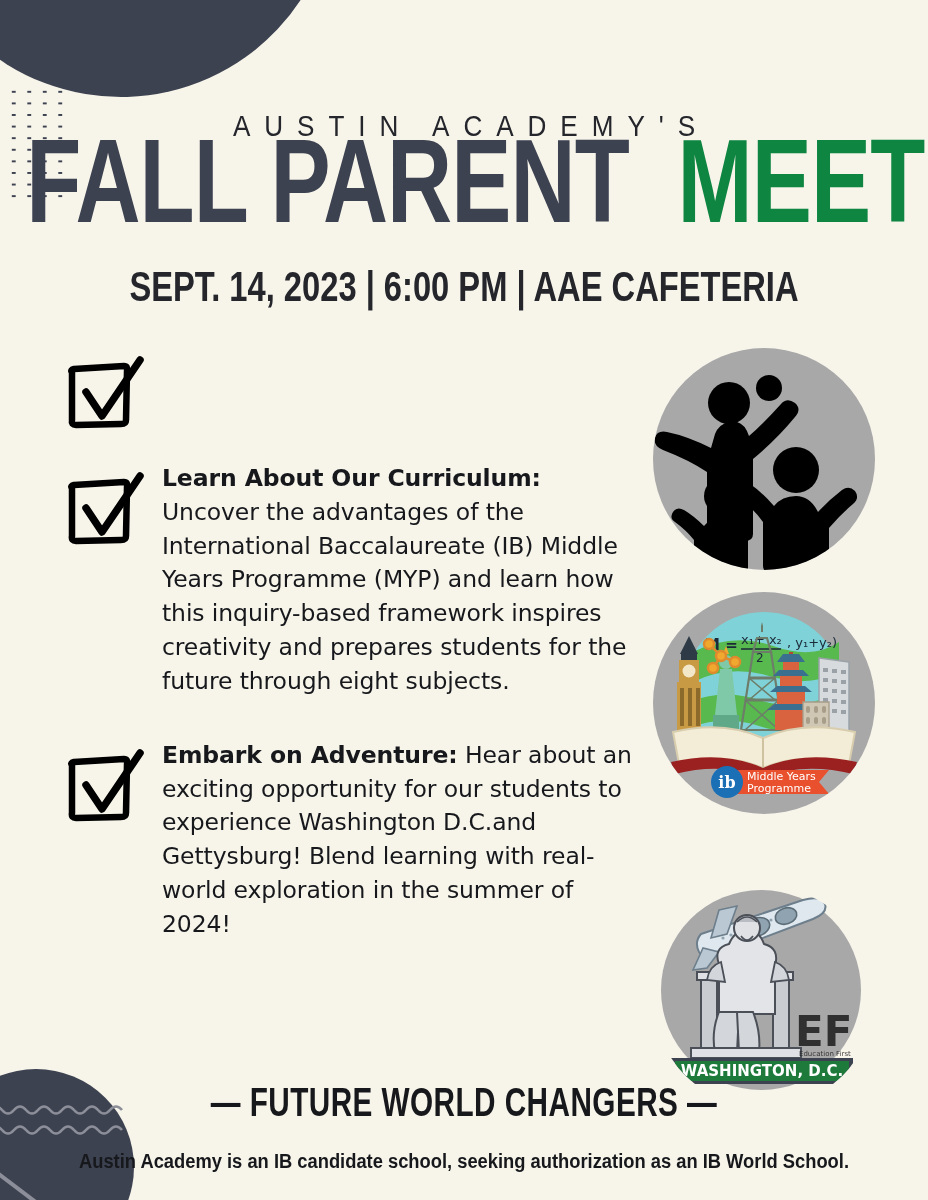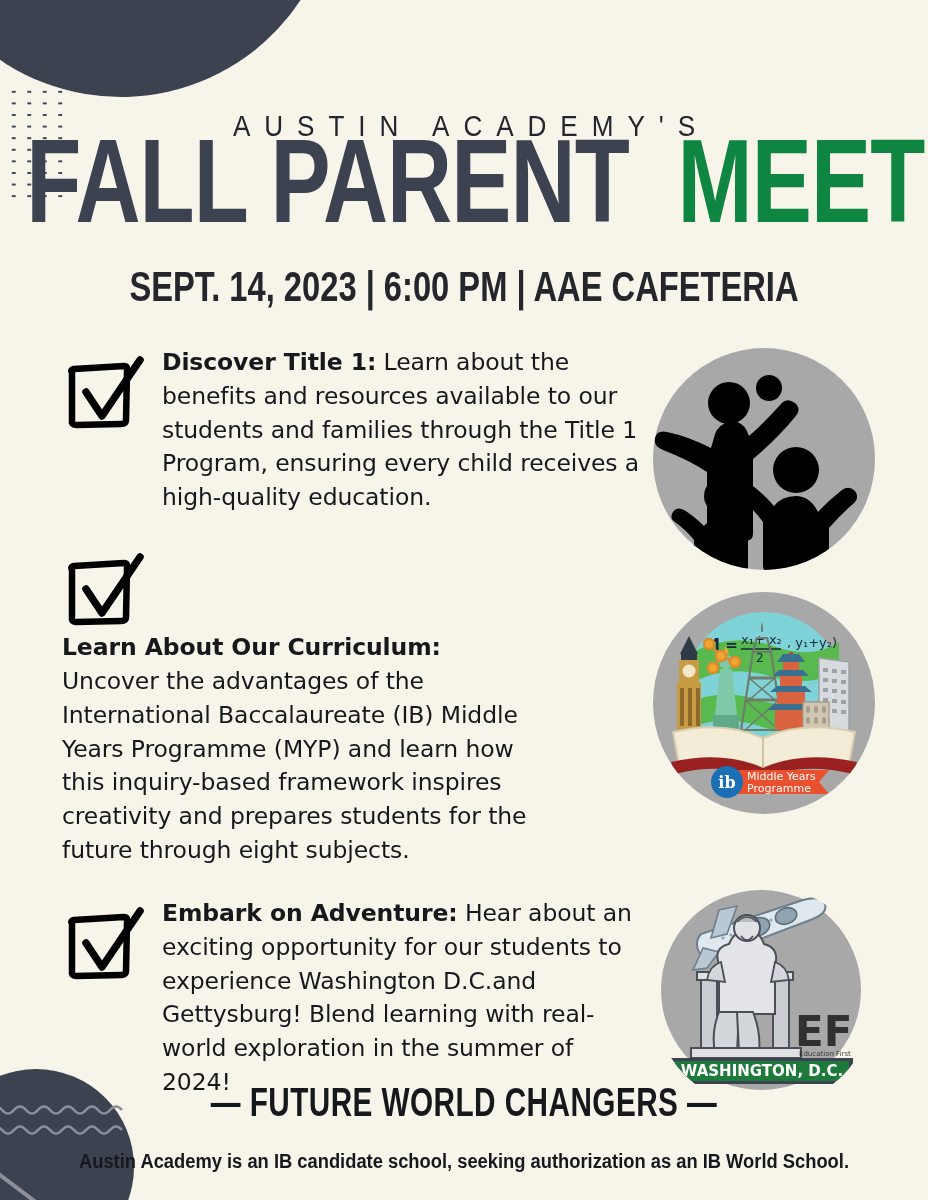--- a/index.html
+++ b/index.html
@@ -120,22 +120,22 @@
     width: 928px;
   }
   .bullet {
     position: relative;
     display: flex;
     align-items: flex-start;
     padding-left: 62px;
     padding-right: 28px;
   }
   .bullet-1 { margin-top: 8px; }
-  .bullet-2 { margin-top: 28px; flex-direction: column; }
-  .bullet-3 { margin-top: 29px; }
+  .bullet-2 { margin-top: 28px; }
+  .bullet-3 { margin-top: 40px; }
   .check-icon {
     flex: 0 0 auto;
     width: 86px;
     height: 80px;
     margin-top: 8px;
     margin-right: 14px;
   }
   .bullet-text {
     flex: 0 1 auto;
     width: 478px;
@@ -208,23 +208,20 @@
     <div class="subtitle">SEPT. 14, 2023 | 6:00 PM | AAE CAFETERIA</div>
   </div>
 
   <div class="bullets">
 
     <div class="bullet bullet-1">
       <svg class="check-icon" viewBox="0 0 86 80">
         <path d="M10 18 Q8 16 12 15 L62 12 Q66 12 65 17 L64 66 Q64 70 59 70 L14 71 Q9 71 10 66 Z" fill="none" stroke="#000" stroke-width="6.5" stroke-linecap="round" stroke-linejoin="round"></path>
         <path d="M24 38 L40 62 L78 6" fill="none" stroke="#000" stroke-width="7.5" stroke-linecap="round" stroke-linejoin="round"></path>
       </svg>
-      <div class="bullet-text">
-        <b>Discover Title 1:</b><span> Learn about the benefits and resources available to our students and families through the Title 1 Program, ensuring every child receives a high-quality education.</span>
-      </div>
     </div>
 
     <div class="bullet bullet-2">
       <svg class="check-icon" viewBox="0 0 86 80">
         <path d="M10 18 Q8 16 12 15 L62 12 Q66 12 65 17 L64 66 Q64 70 59 70 L14 71 Q9 71 10 66 Z" fill="none" stroke="#000" stroke-width="6.5" stroke-linecap="round" stroke-linejoin="round"></path>
         <path d="M24 38 L40 62 L78 6" fill="none" stroke="#000" stroke-width="7.5" stroke-linecap="round" stroke-linejoin="round"></path>
       </svg>
       <div class="bullet-text">
         <b>Learn About Our Curriculum:</b><span> Uncover the advantages of the International Baccalaureate (IB) Middle Years Programme (MYP) and learn how this inquiry-based framework inspires creativity and prepares students for the future through eight subjects.</span>
       </div>

